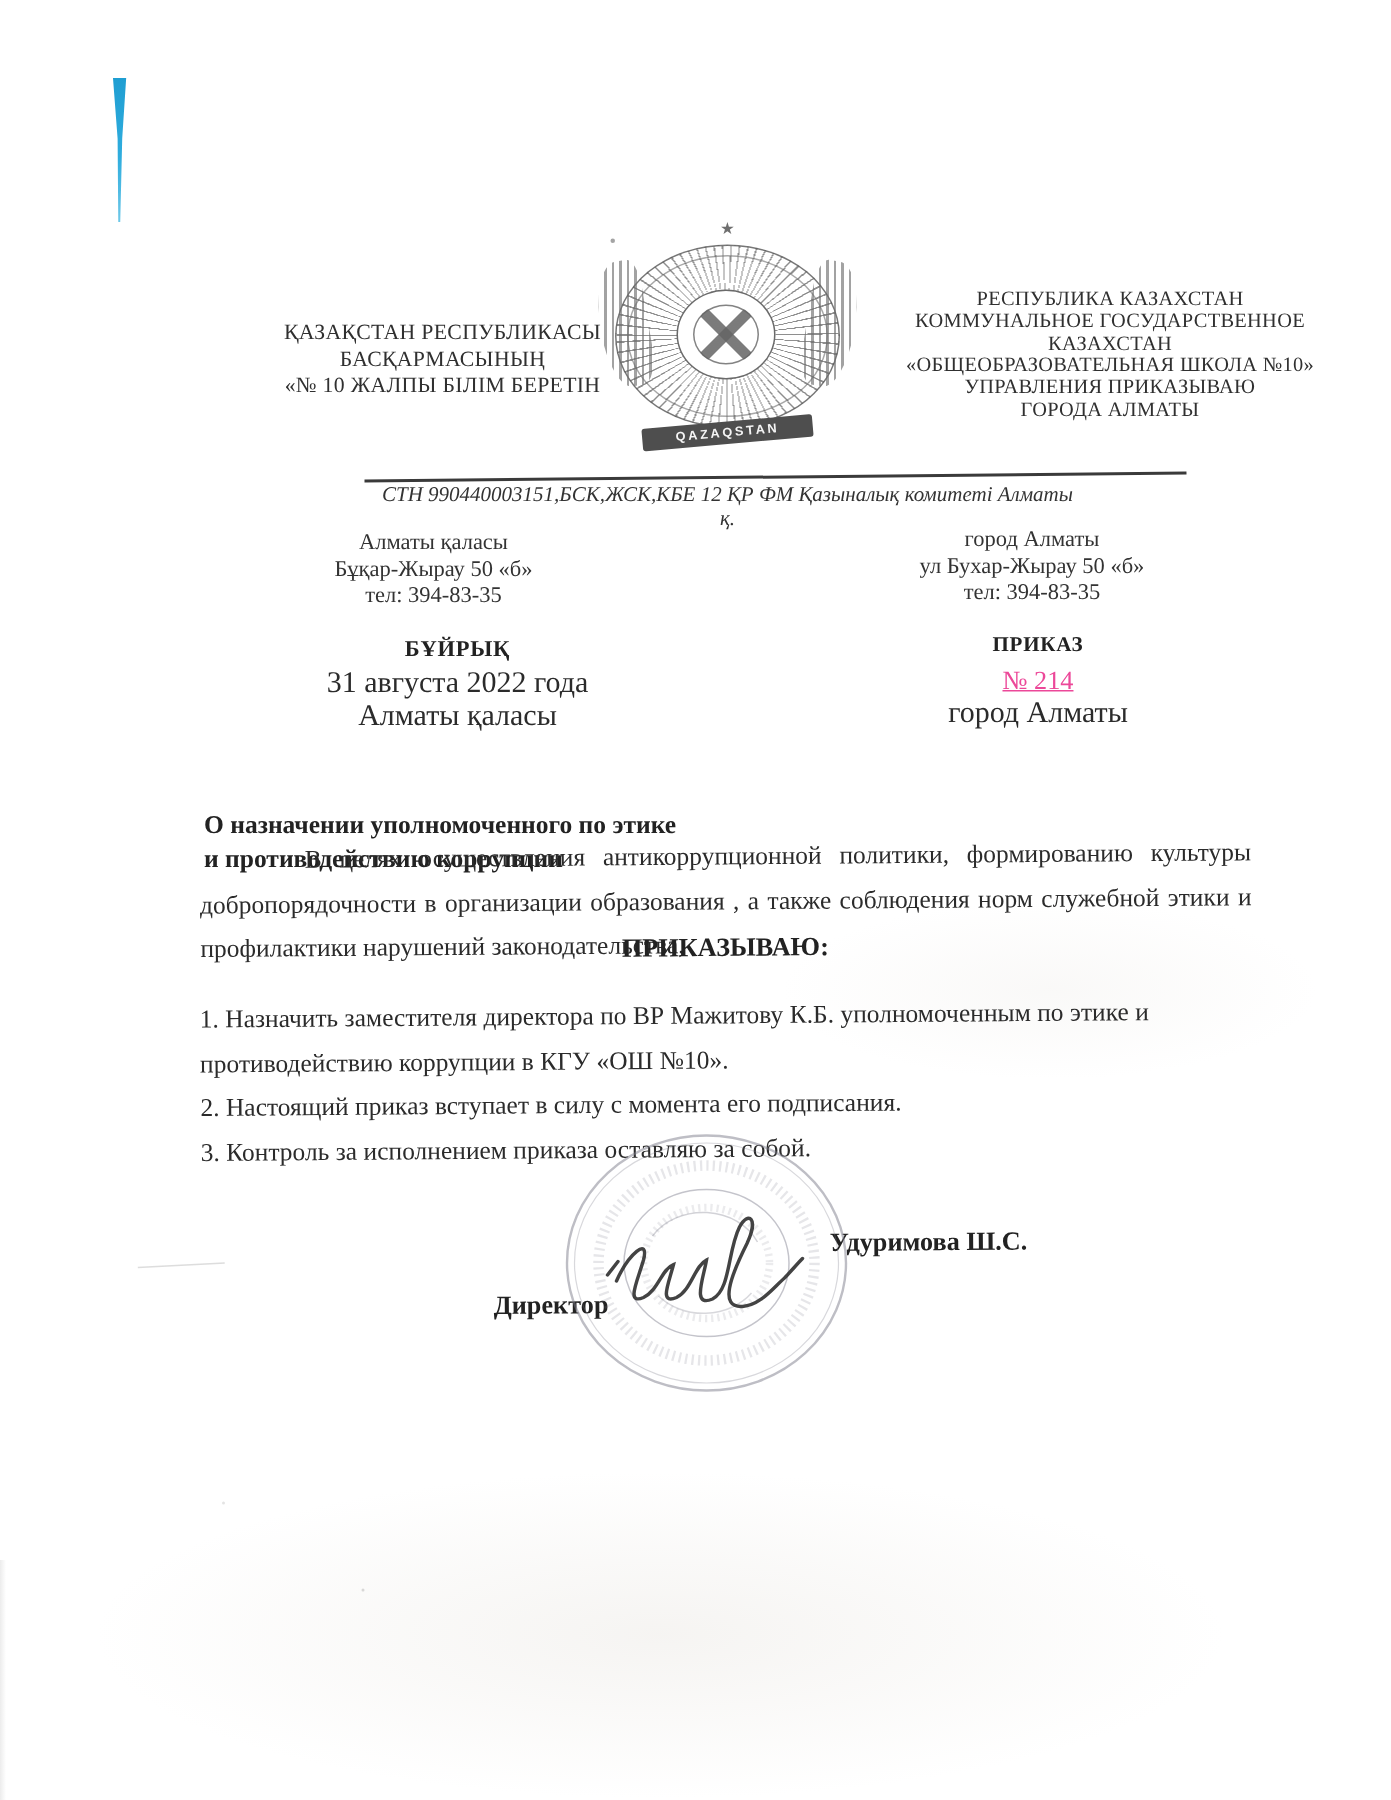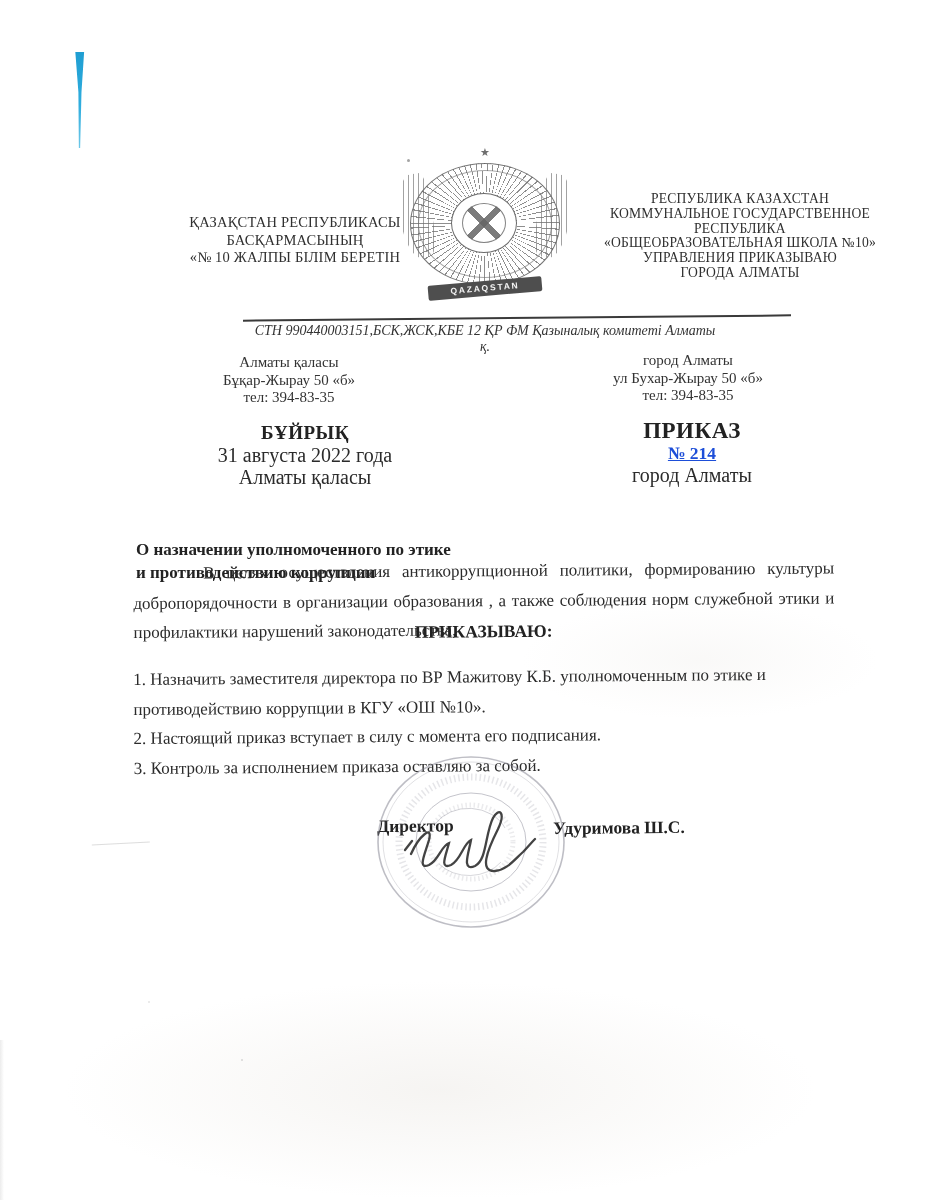--- a/index.html
+++ b/index.html
@@ -49,23 +49,23 @@
     color:#f4f4f4;font-family:"Liberation Sans","DejaVu Sans",sans-serif;
     font-size:8.5px;font-weight:bold;letter-spacing:1.8px;text-align:center;line-height:15px;
   }
   
   .rule{left:243px;top:317px;width:548px;height:0;border-top:2px solid #3a3a3a;transform:rotate(-.55deg);}
   .requisites{left:250px;top:323px;width:470px;text-align:center;font-style:italic;font-size:14px;color:#333;}
   
   .addr{font-size:15px;line-height:17.5px;text-align:center;color:#333;}
   
   .order-col{text-align:center;line-height:22px;}
-  .order-title{font-size:19px;font-weight:bold;letter-spacing:.5px;color:#222;}
+  .order-title{font-size:15px;font-weight:bold;letter-spacing:.5px;color:#222;}
   .order-sub{font-size:20px;color:#2b2b2b;}
-  .order-number{font-size:17.5px;font-weight:bold;text-decoration:underline;color:#1d4ed8;}
+  .order-number{font-size:17.5px;font-weight:normal;text-decoration:underline;color:#ec4899;}
   
   .subject{left:136px;top:506px;width:440px;font-size:17px;font-weight:bold;line-height:23px;color:#222;margin-top:32px;}
   .tilt{transform:rotate(-.45deg);transform-origin:left top;}
   .paragraph{left:133px;top:559px;width:701px;font-size:17px;line-height:29.5px;text-align:justify;text-indent:70px;color:#2b2b2b;}
   .resolution{left:133px;top:624px;width:701px;text-align:center;font-size:17.5px;font-weight:bold;color:#222;}
   .items{left:133px;top:665px;width:712px;font-size:17px;line-height:29.5px;color:#2b2b2b;}
   .items .item{margin:0;}
   
   .sig-label{font-size:17.5px;font-weight:bold;color:#222;}
   .stamp{left:375px;top:754px;width:192px;height:176px;}
@@ -107,21 +107,21 @@
   <div class="wing right"></div>
   <div class="shanyrak">
     <div class="shanyrak-cross"></div>
   </div>
   <div class="banner">QAZAQSTAN</div>
 </div>
 
 <div class="abs org-block right" style="left:552px;top:192px;width:280px;">
   <div>РЕСПУБЛИКА КАЗАХСТАН</div>
   <div>КОММУНАЛЬНОЕ ГОСУДАРСТВЕННОЕ</div>
-  <div>РЕСПУБЛИКА</div>
+  <div>КАЗАХСТАН</div>
   <div>«ОБЩЕОБРАЗОВАТЕЛЬНАЯ ШКОЛА №10»</div>
   <div>УПРАВЛЕНИЯ ПРИКАЗЫВАЮ</div>
   <div>ГОРОДА АЛМАТЫ</div>
 </div>
 
 <div class="abs rule"></div>
 <div class="abs requisites">СТН 990440003151,БСК,ЖСК,КБЕ 12 ҚР ФМ Қазыналық комитеті Алматы қ.</div>
 
 <div class="abs addr" style="left:199px;top:354px;width:180px;">
   <div>Алматы қаласы</div>
@@ -133,41 +133,41 @@
   <div>ул Бухар-Жырау 50 «б»</div>
   <div>тел: 394-83-35</div>
 </div>
 
 <div class="abs order-col" style="left:205px;top:422px;width:200px;">
   <div class="order-title">БҰЙРЫҚ</div>
   <div class="order-sub">31 августа 2022 года</div>
   <div class="order-sub">Алматы қаласы</div>
 </div>
 <div class="abs order-col" style="left:592px;top:420px;width:200px;">
-  <div class="order-title" style="font-size:23px;">ПРИКАЗ</div>
+  <div class="order-title" style="font-size:14px;">ПРИКАЗ</div>
   <div class="order-number">№ 214</div>
   <div class="order-sub">город Алматы</div>
 </div>
 
 <div class="abs subject">
   <div>О назначении уполномоченного по этике</div>
   <div>и противодействию коррупции</div>
 </div>
 
 <div class="abs paragraph tilt">В целях осуществления антикоррупционной политики, формированию культуры добропорядочности в организации образования , а также соблюдения норм служебной этики и профилактики нарушений законодательства,</div>
 <div class="abs resolution tilt">ПРИКАЗЫВАЮ:</div>
 
 <div class="abs items tilt">
   <p class="item">1. Назначить заместителя директора по ВР Мажитову К.Б. уполномоченным по этике и противодействию коррупции в КГУ «ОШ №10».</p>
   <p class="item">2. Настоящий приказ вступает в силу с момента его подписания.</p>
   <p class="item">3. Контроль за исполнением приказа оставляю за собой.</p>
 </div>
 
 <div class="abs scratch"></div>
-<div class="abs sig-label tilt" style="left:329px;top:816px;margin-left:48px;">Директор</div>
+<div class="abs sig-label tilt" style="left:329px;top:860px;">Директор</div>
 <div class="abs sig-label tilt" style="left:553px;top:818px;">Удуримова Ш.С.</div>
 
 <div class="abs stamp">
   <svg width="192" height="176" viewBox="0 0 192 176">
     <ellipse cx="96" cy="88" rx="93" ry="85" fill="none" stroke="rgba(125,125,140,.5)" stroke-width="1.6"></ellipse>
     <ellipse cx="96" cy="88" rx="88" ry="80" fill="none" stroke="rgba(125,125,140,.3)" stroke-width="0.8"></ellipse>
     <ellipse cx="96" cy="88" rx="72" ry="65" fill="none" stroke="rgba(125,125,140,.35)" stroke-width="7" stroke-dasharray="1.5 2.8" opacity=".55"></ellipse>
     <ellipse cx="96" cy="88" rx="55" ry="49" fill="none" stroke="rgba(125,125,140,.45)" stroke-width="1"></ellipse>
     <ellipse cx="96" cy="88" rx="42" ry="37" fill="none" stroke="rgba(125,125,140,.3)" stroke-width="5" stroke-dasharray="1.5 2.6" opacity=".5"></ellipse>
     <path d="M60,70 a40,34 0 0 1 70,4" fill="none" stroke="rgba(125,125,140,.35)" stroke-width="1"></path>

